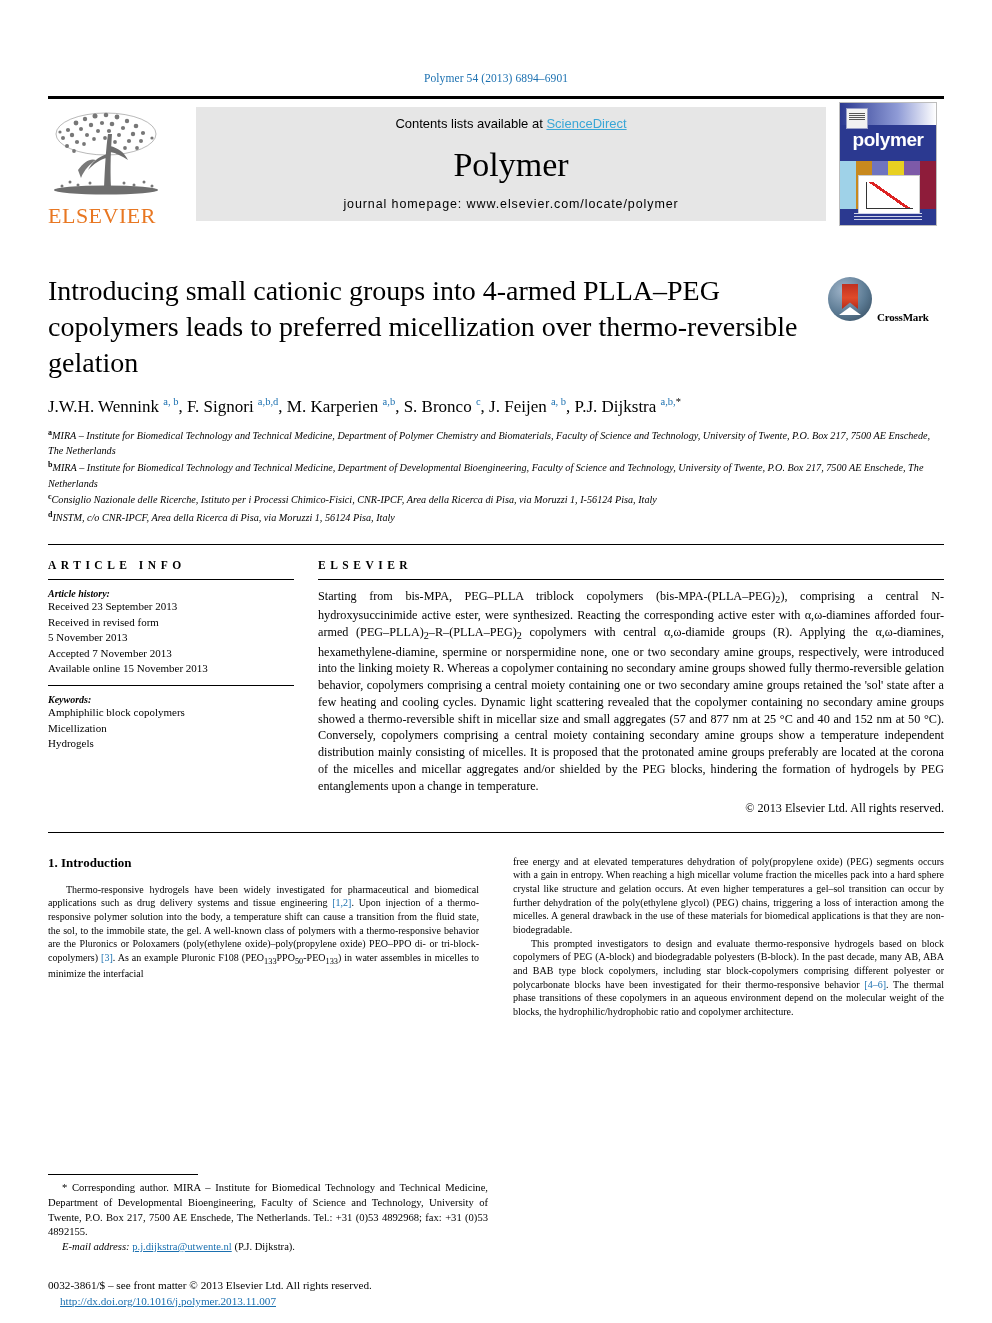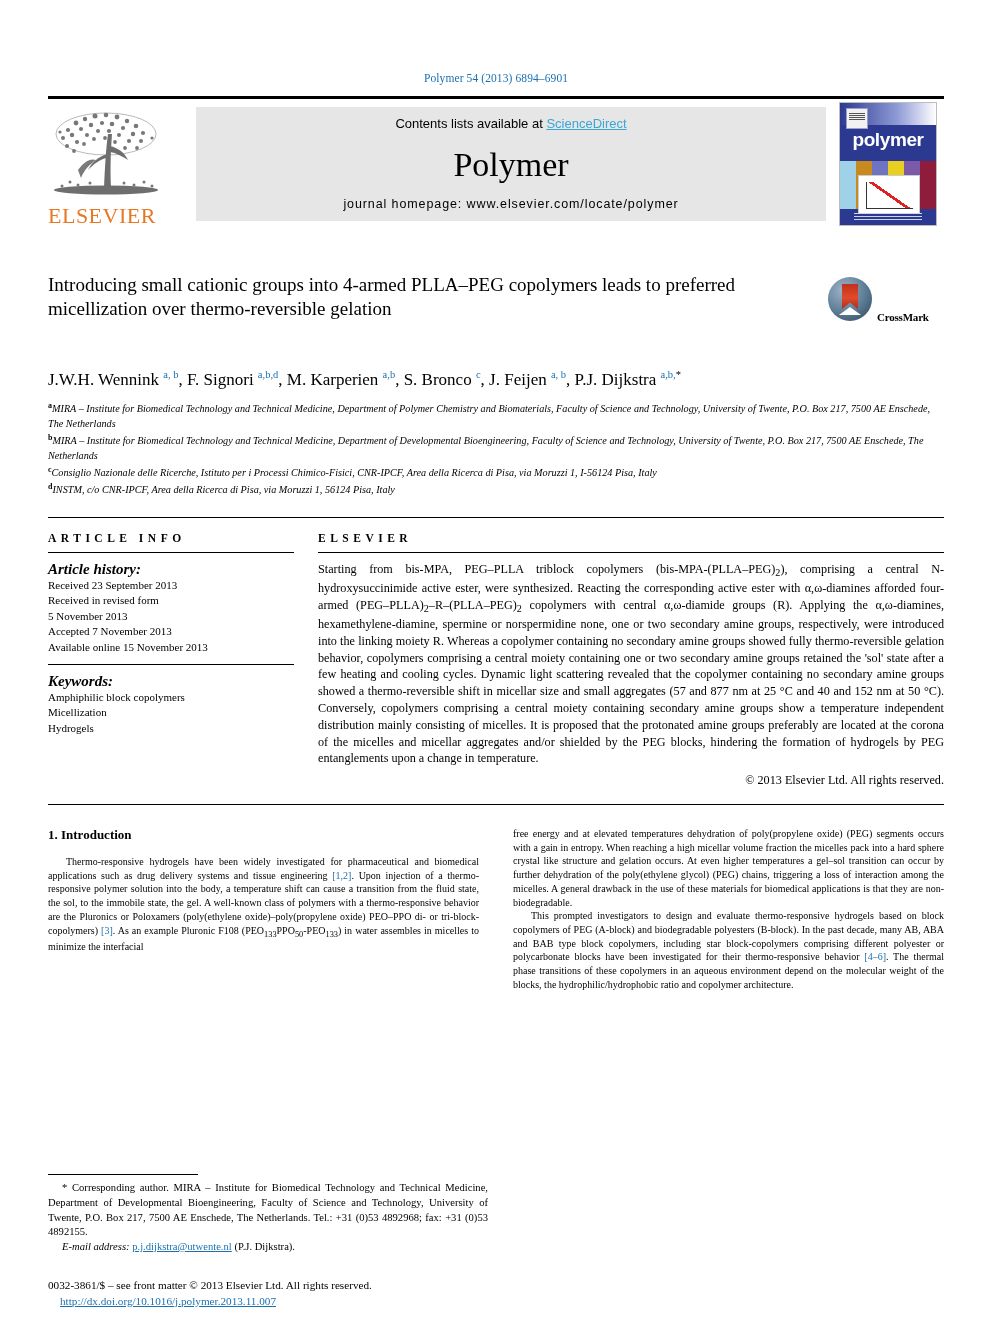--- a/index.html
+++ b/index.html
@@ -149,21 +149,21 @@
   }
 
   
   .title-area {
     margin-top: 44px;
     position: relative;
     min-height: 80px;
   }
   .article-title {
     font-family: "Liberation Serif", serif;
-    font-size: 19px;
+    font-size: 28px;
     line-height: 1.28;
     font-weight: normal;
     margin: 0;
     width: 770px;
   }
   .crossmark {
     position: absolute;
     right: 0;
     top: 2px;
     width: 116px;
@@ -230,21 +230,21 @@
 
   .sec-head {
     font-family: "Liberation Serif", serif;
     font-size: 11.5px;
     font-weight: bold;
     letter-spacing: 4.5px;
   }
   .hr-thin { border-top: 1px solid #000; margin: 8px 0 8px 0; }
 
   .hist-label, .kw-label {
-    font-style: italic; font-weight: bold; font-size: 15px;
+    font-style: italic; font-weight: bold; font-size: 10px;
   }
   .hist-list, .kw-list {
     font-size: 11px;
     line-height: 1.42;
   }
 
   .abstract-body {
     font-size: 12.2px;
     line-height: 1.375;
     text-align: justify;

